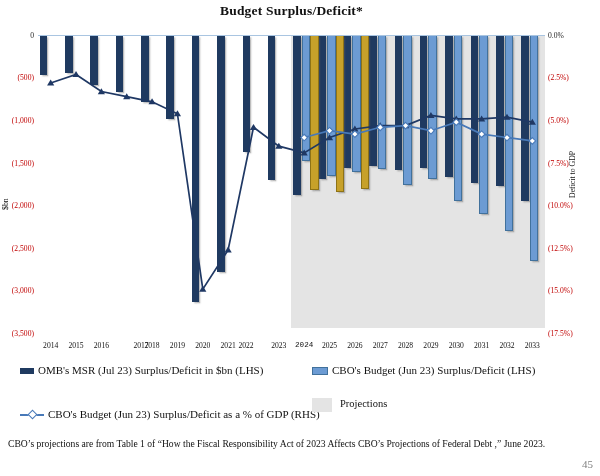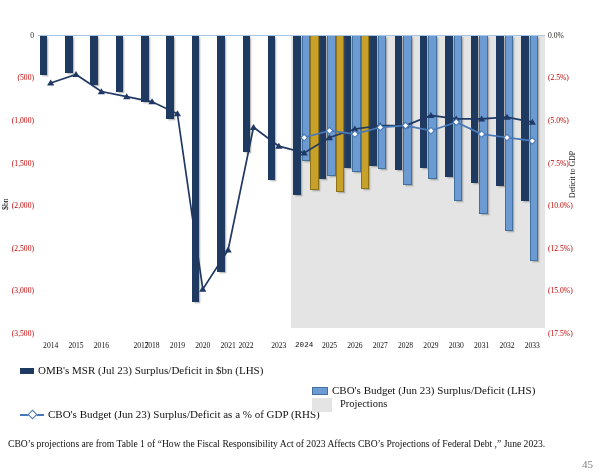--- a/index.html
+++ b/index.html
@@ -28,33 +28,34 @@
   .lg-marker{display:inline-block;vertical-align:middle;margin-right:4px;position:relative;}
   .lg-swatch{width:14px;height:6px;}
   .lg-line{width:24px;height:2px;}
   .lg-line .shape{position:absolute;top:-3px;left:9px;}
   .tri{width:0;height:0;border-left:3.6px solid transparent;border-right:3.6px solid transparent;
        border-bottom:6px solid #1f3864;display:inline-block;}
   .dia{width:5px;height:5px;background:#fff;border:1.2px solid #4879b8;
        transform:rotate(45deg);display:inline-block;}
   .lg-big-swatch{width:20px;height:14px;}
   .lg-l0{left:20px;top:364px;} .lg-l1{left:20px;top:386px;} .lg-l2{left:20px;top:408px;}
-  .lg-r0{left:312px;top:384px;text-align:right;} .lg-r1{left:312px;top:386px;}
+  .lg-r0{left:312px;top:364px;text-align:right;} .lg-r1{left:312px;top:386px;}
   .lg-r2{left:312px;top:398px;font-size:10.5px;}
   .lg-r2 .lg-marker{margin-right:8px;}
   
   .footnote{position:absolute;left:8px;top:438px;width:574px;font-size:9.6px;
             line-height:1.18;color:#111;}
   .page-num{position:absolute;right:7px;top:458px;font-size:11px;color:#808080;}
 </style>
 </head>
 <body>
 
 <div class="slide">
 
+  <div class="chart-title">Budget Surplus/Deficit*</div>
 
   <div class="proj-rect"></div>
   <div id="bars">
       <div class="bar" title="2014: -470" style="left: 39.7px; top: 35.3px; width: 7.5px; height: 40px; background: rgb(31, 58, 96);"></div>
       <div class="bar" title="2015: -440" style="left: 65px; top: 35.3px; width: 7.5px; height: 37.5px; background: rgb(31, 58, 96);"></div>
       <div class="bar" title="2016: -585" style="left: 90.4px; top: 35.3px; width: 7.5px; height: 49.8px; background: rgb(31, 58, 96);"></div>
       <div class="bar" title="2017: -665" style="left: 115.7px; top: 35.3px; width: 7.5px; height: 56.7px; background: rgb(31, 58, 96);"></div>
       <div class="bar" title="2018: -780" style="left: 141.1px; top: 35.3px; width: 7.5px; height: 66.5px; background: rgb(31, 58, 96);"></div>
       <div class="bar" title="2019: -985" style="left: 166.4px; top: 35.3px; width: 7.5px; height: 83.9px; background: rgb(31, 58, 96);"></div>
       <div class="bar" title="2020: -3130" style="left: 191.8px; top: 35.3px; width: 7.5px; height: 266.7px; background: rgb(31, 58, 96);"></div>

